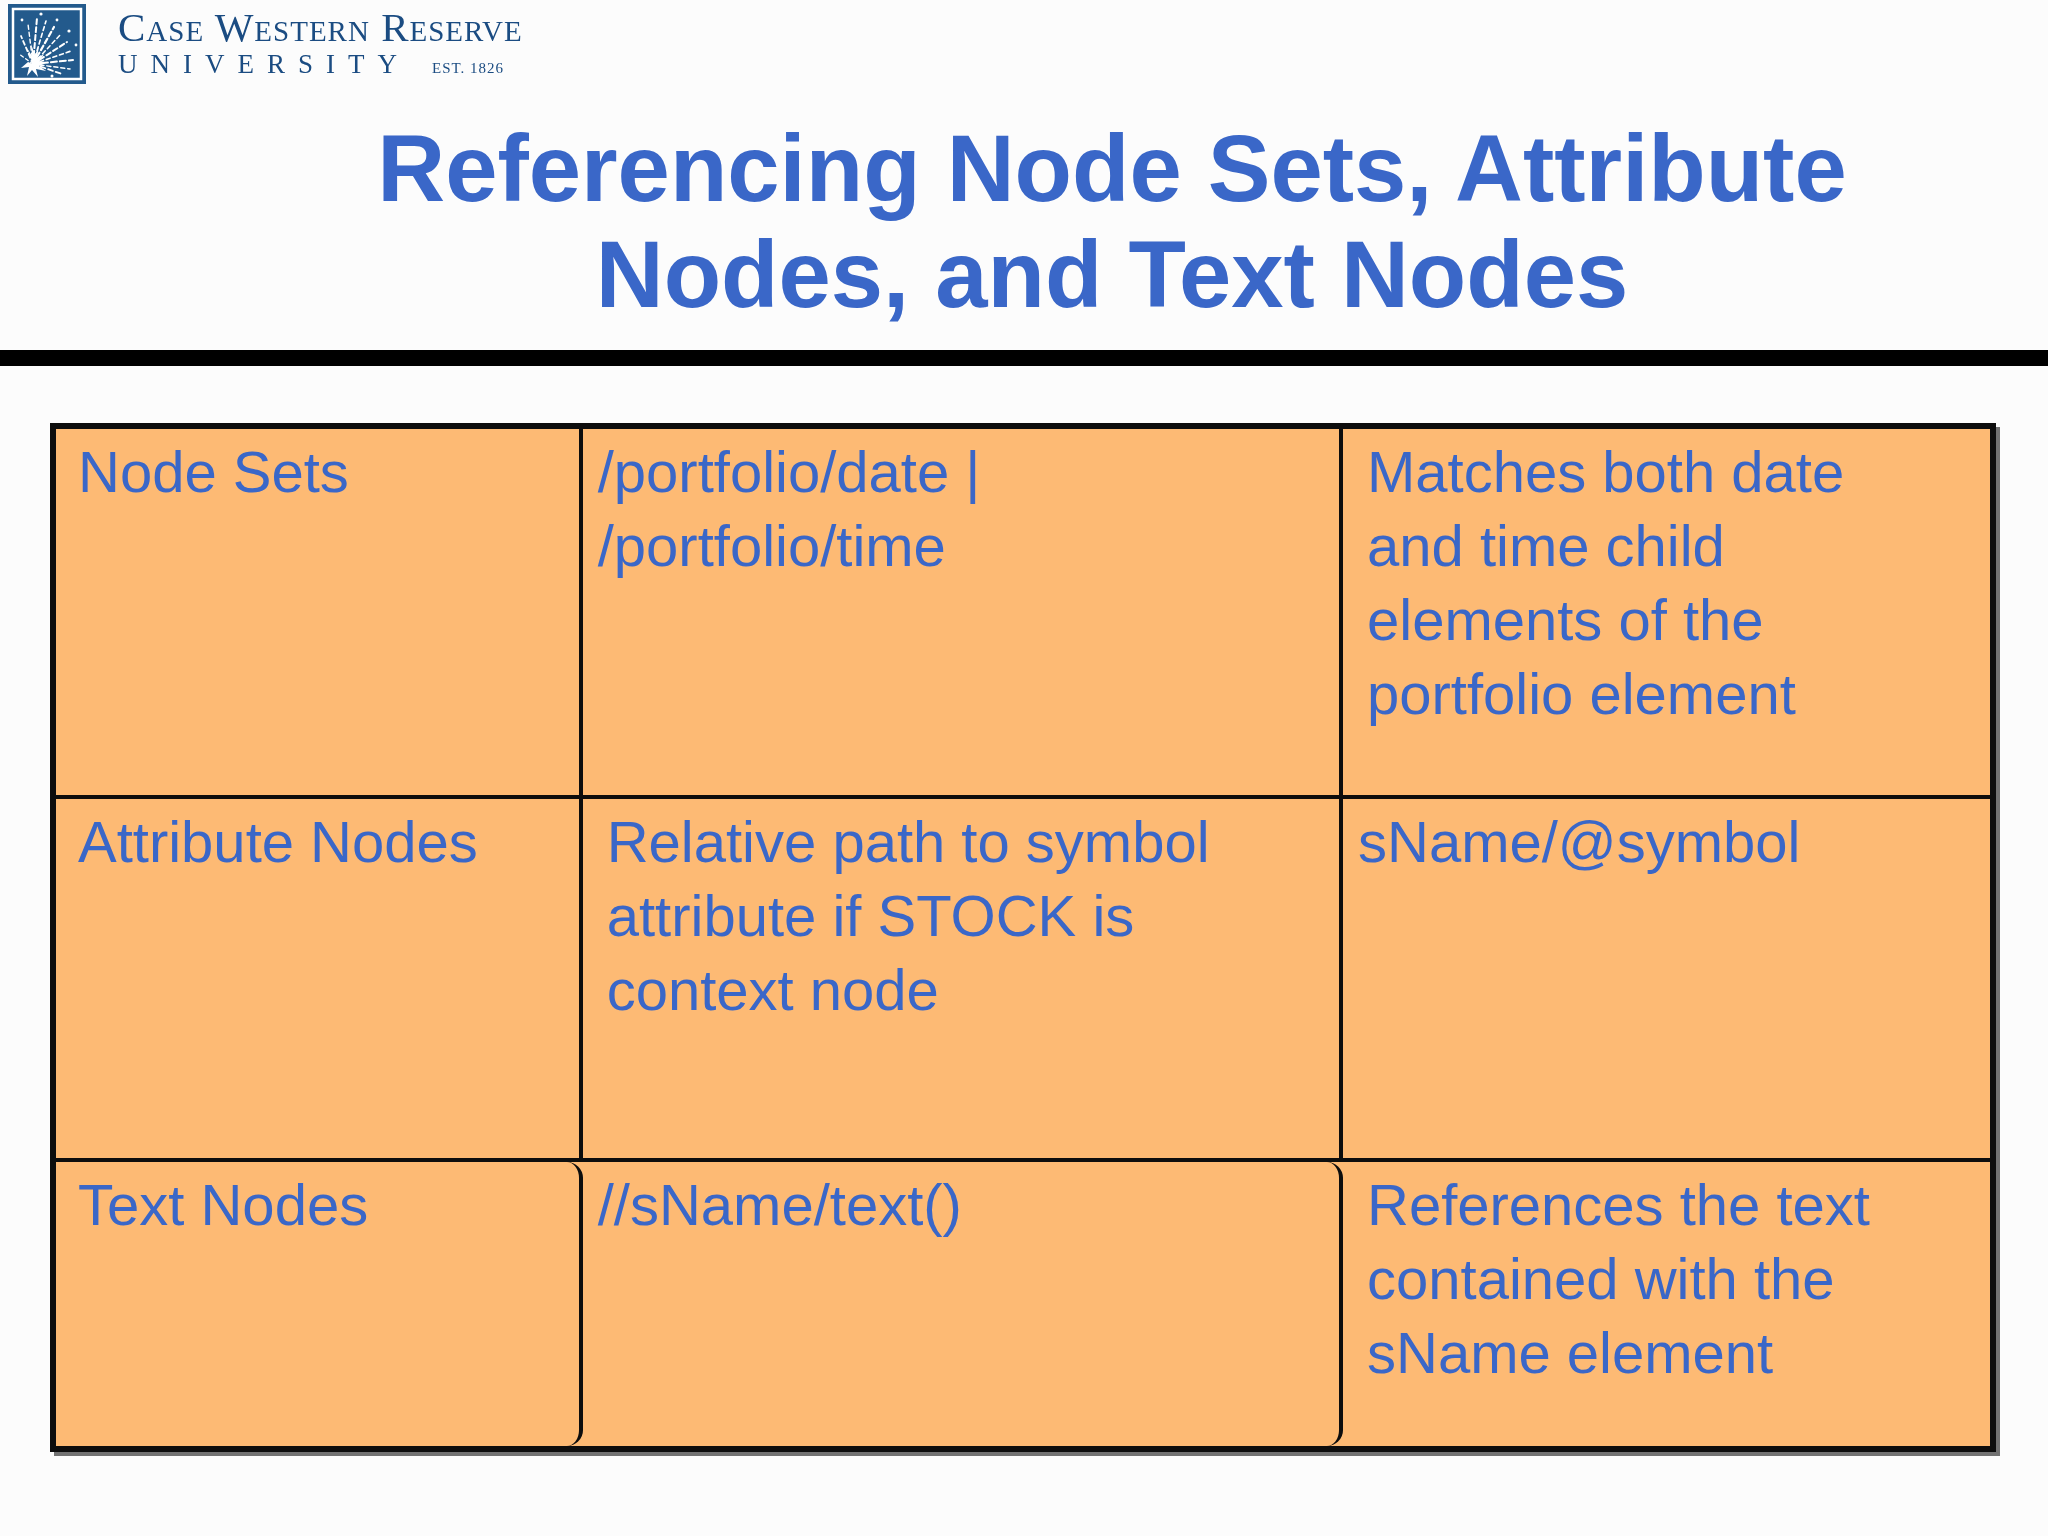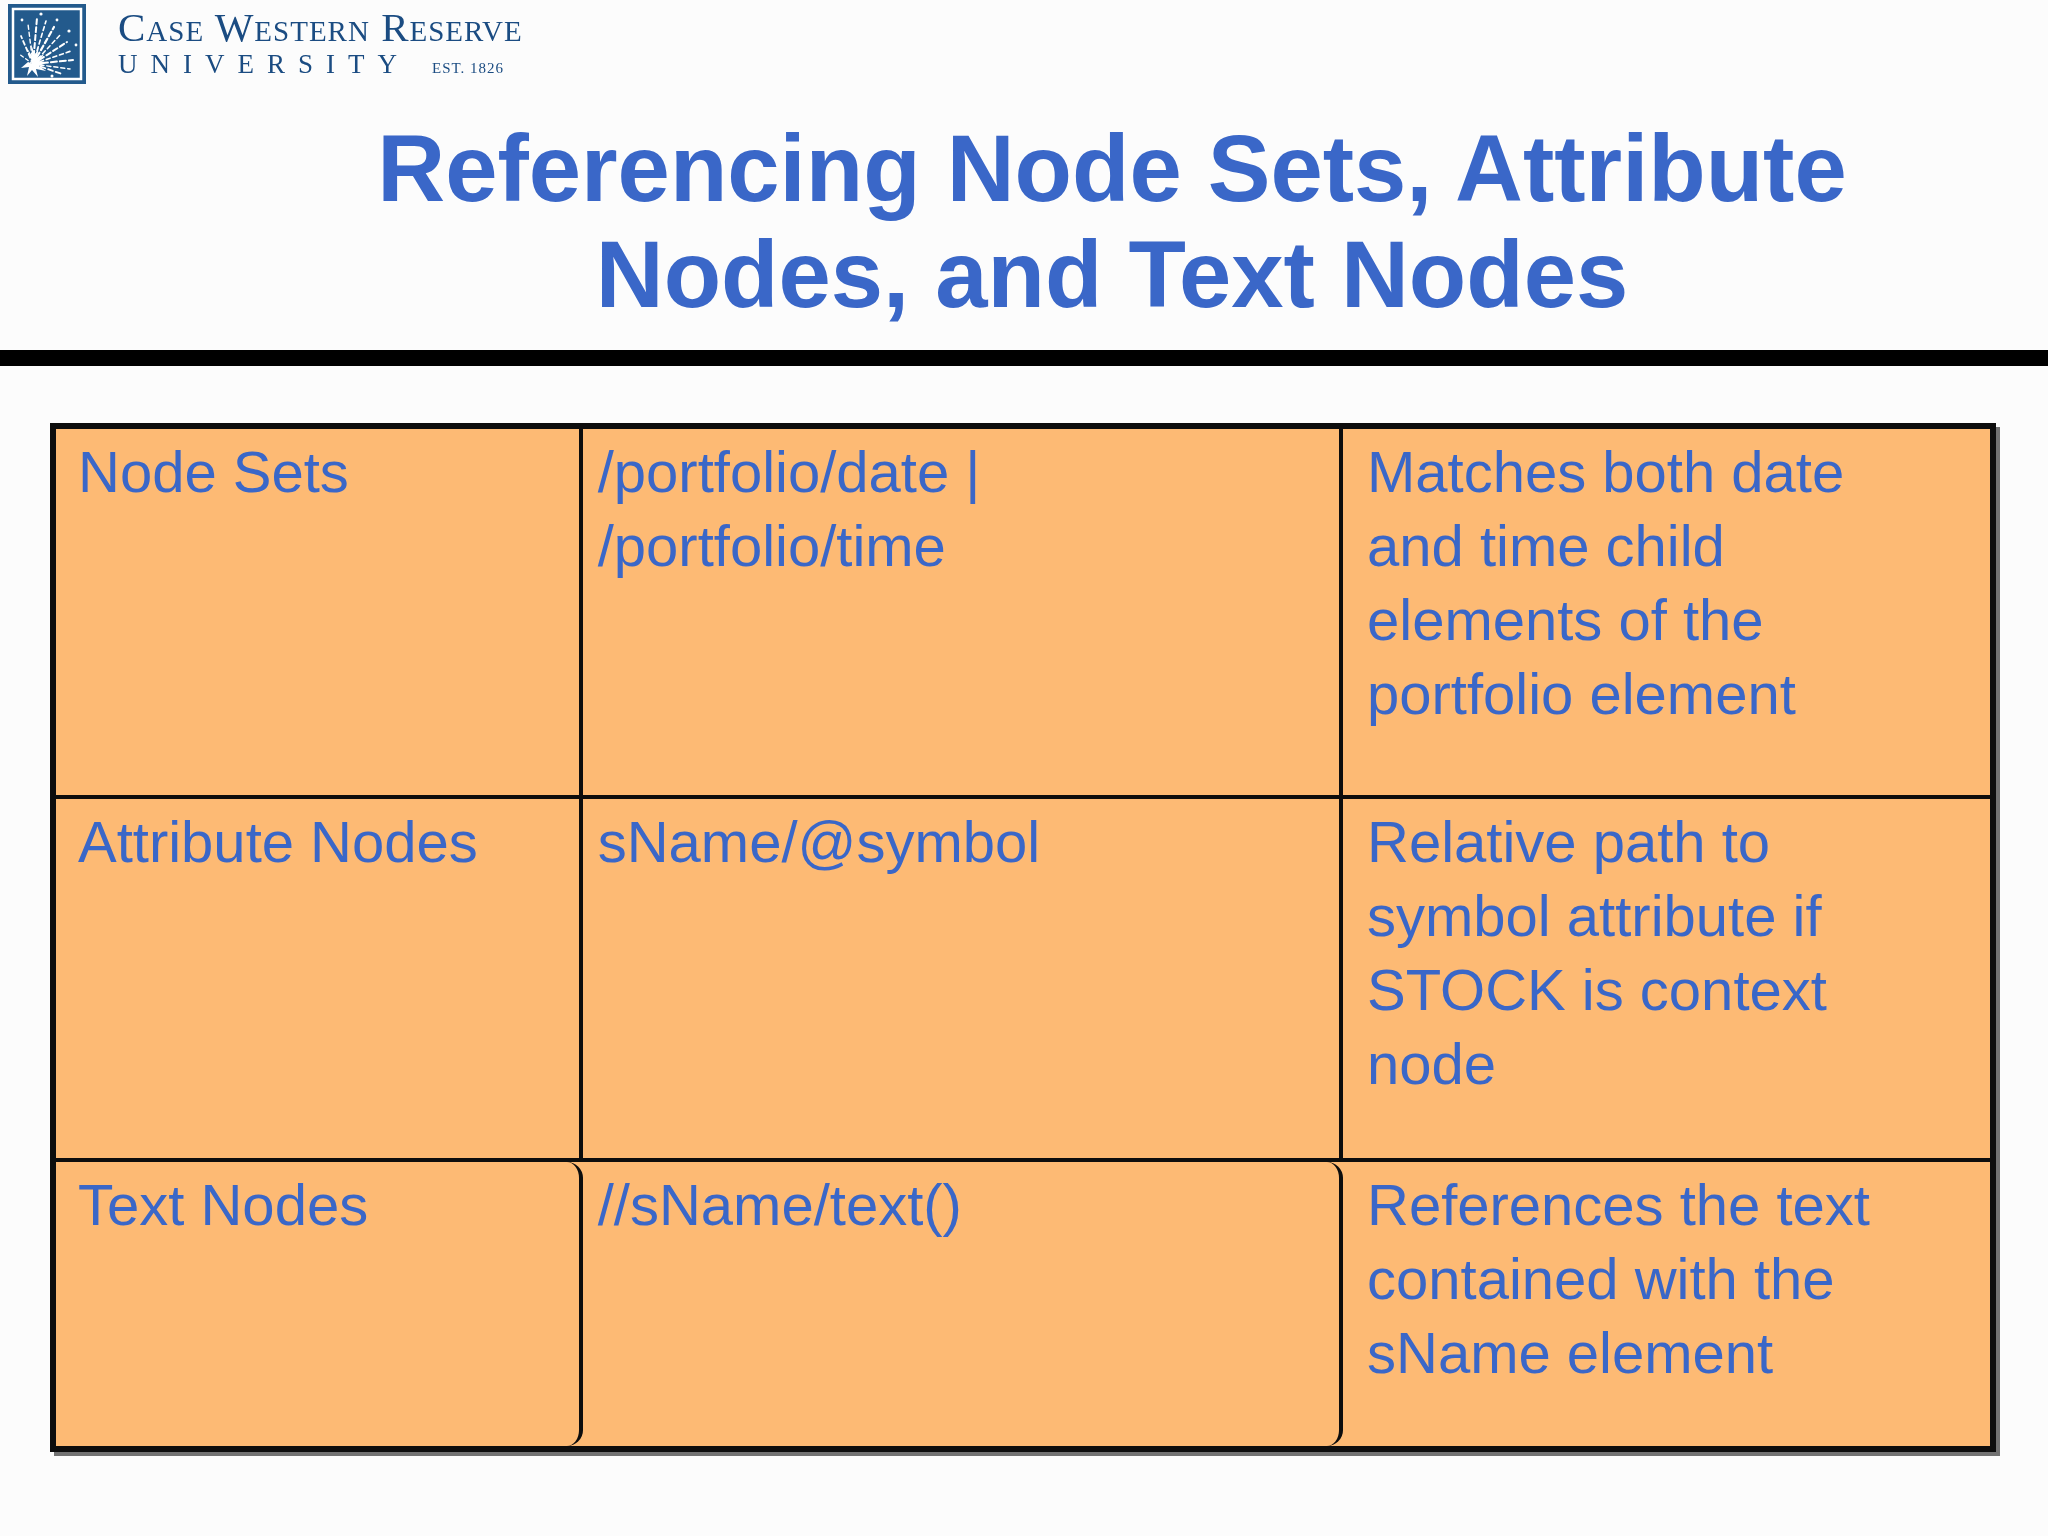--- a/index.html
+++ b/index.html
@@ -151,19 +151,19 @@
 
 <div class="divider"></div>
 
 <div class="ref-table">
   <div class="cell col-cat">Node Sets</div>
   <div class="cell col-xpath">/portfolio/date |
 /portfolio/time</div>
   <div class="cell col-desc">Matches both date and time child elements of the portfolio element</div>
 
   <div class="cell col-cat">Attribute Nodes</div>
+  <div class="cell col-desc">Relative path to symbol attribute if STOCK is context node</div>
   <div class="cell col-xpath">sName/@symbol</div>
-  <div class="cell col-desc">Relative path to symbol attribute if STOCK is context node</div>
 
   <div class="cell col-cat">Text Nodes</div>
   <div class="cell col-xpath">//sName/text()</div>
   <div class="cell col-desc">References the text contained with the sName element</div>
 </div>
 
 </body></html>

